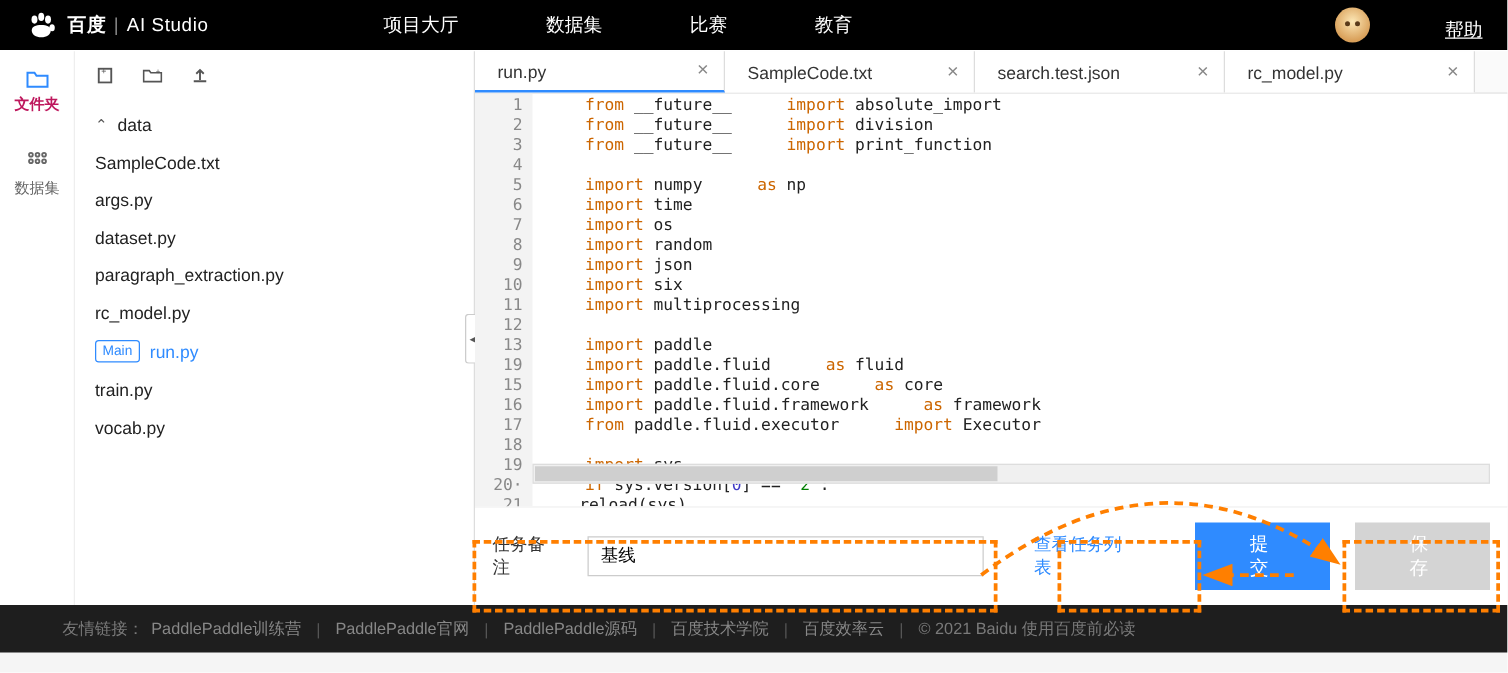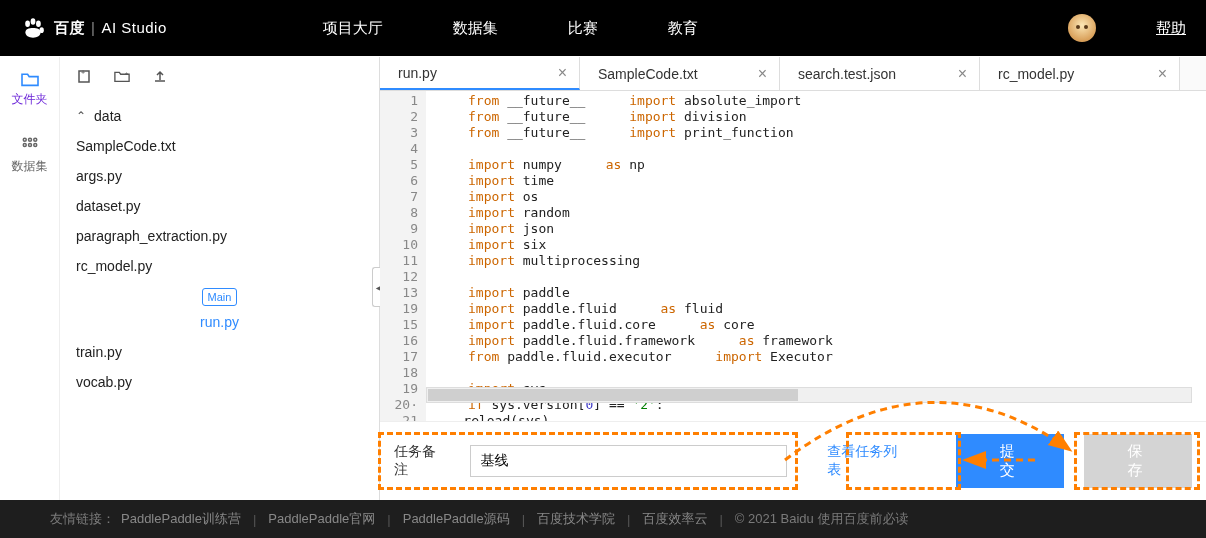--- a/index.html
+++ b/index.html
@@ -1,40 +1,40 @@
 <!DOCTYPE html>
 <html><head>
 <meta charset="utf-8">
 <style>
   * { margin: 0; padding: 0; box-sizing: border-box; }
   body { font-family: "Microsoft YaHei", Arial, sans-serif; font-size: 13px; background: #f5f5f5; width: 1206px; height: 538px; overflow: hidden; position: relative; }
-  .topbar { background: #000; height: 56px; display: flex; align-items: center; color: #fff; padding: 0 20px; gap: 16px; }
+  .topbar { background: #000; height: 40px; display: flex; align-items: center; color: #fff; padding: 0 20px; }
   .logo-wrap { display: flex; align-items: center; gap: 8px; padding-right: 20px; }
   .paw { width: 26px; height: 26px; }
   .logo-text { font-size: 15px; letter-spacing: .5px; }
   .logo-sep { color: #888; margin: 0 6px; }
   .nav { display: flex; gap: 70px; margin-left: 120px; font-size: 15px; }
   .nav span { cursor: pointer; }
-  .top-right { margin-left: auto; display: flex; align-items: center; gap: 60px; text-decoration: underline; }
+  .top-right { margin-left: auto; display: flex; align-items: flex-end; gap: 60px; text-decoration: underline; }
   .avatar { width: 28px; height: 28px; border-radius: 50%; background: radial-gradient(circle at 50% 40%, #fce7b6, #d9a05a 70%); position: relative; }
   .avatar::before, .avatar::after { content: ""; position: absolute; width: 4px; height: 4px; background: #5a3a1a; border-radius: 50%; top: 11px; }
   .avatar::before { left: 8px; } .avatar::after { right: 8px; }
   .topbar a.help { color: #fff; font-size: 15px; }
   .main { display: flex; height: 444px; background: #fff; border-top: 1px solid #fff; }
   .side-nav { width: 60px; border-right: 1px solid #eee; text-align: center; }
   .side-tab { padding: 14px 0; font-size: 12px; color: #666; cursor: pointer; }
-  .side-tab.active { color: #6d28d9; }
+  .side-tab.active { color: #be185d; font-weight: bold; }
   .side-tab svg { display: block; margin: 0 auto 4px; }
   .explorer { width: 320px; border-right: 1px solid #ddd; display: flex; flex-direction: column; }
   .exp-toolbar { height: 38px; display: flex; align-items: center; gap: 22px; padding-left: 16px; color: #555; }
   .exp-toolbar span { cursor: pointer; width: 16px; height: 16px; display: inline-flex; align-items: center; justify-content: center; }
   .file-tree { padding: 6px 0; overflow: auto; }
   .tree-item { padding: 7px 16px; font-size: 14px; color: #222; cursor: pointer; display: flex; align-items: center; gap: 8px; }
   .tree-folder { color: #222; }
-  .tree-item.active { color: #2f8bff; flex-direction: column; }
+  .tree-item.active { color: #2f8bff; }
   .main-badge { border: 1px solid #2f8bff; color: #2f8bff; font-size: 11px; padding: 0 5px; border-radius: 3px; line-height: 16px; }
   .chev { font-size: 12px; color: #555; }
   .editor-zone { flex: 1; display: flex; flex-direction: column; position: relative; }
   .tabs { display: flex; border-bottom: 1px solid #ddd; height: 34px; background: #fafafa; }
   .tab { flex: 0 0 200px; display: flex; align-items: center; justify-content: space-between; padding: 0 12px 0 18px; border-right: 1px solid #ddd; font-size: 14px; color: #333; cursor: pointer; background: #fff; }
   .tab.active { border-bottom: 2px solid #2f8bff; }
   .tab-x { color: #888; font-size: 16px; cursor: pointer; }
   .code-wrap { flex: 1; background: #fff; overflow: hidden; position: relative; display: flex; }
   .gutter-col { width: 46px; background: #f3f3f3; text-align: right; padding: 2px 8px 2px 0; font-family: Consolas, monospace; font-size: 13px; color: #888; line-height: 16px; }
   .gutter-col div { height: 16px; }

